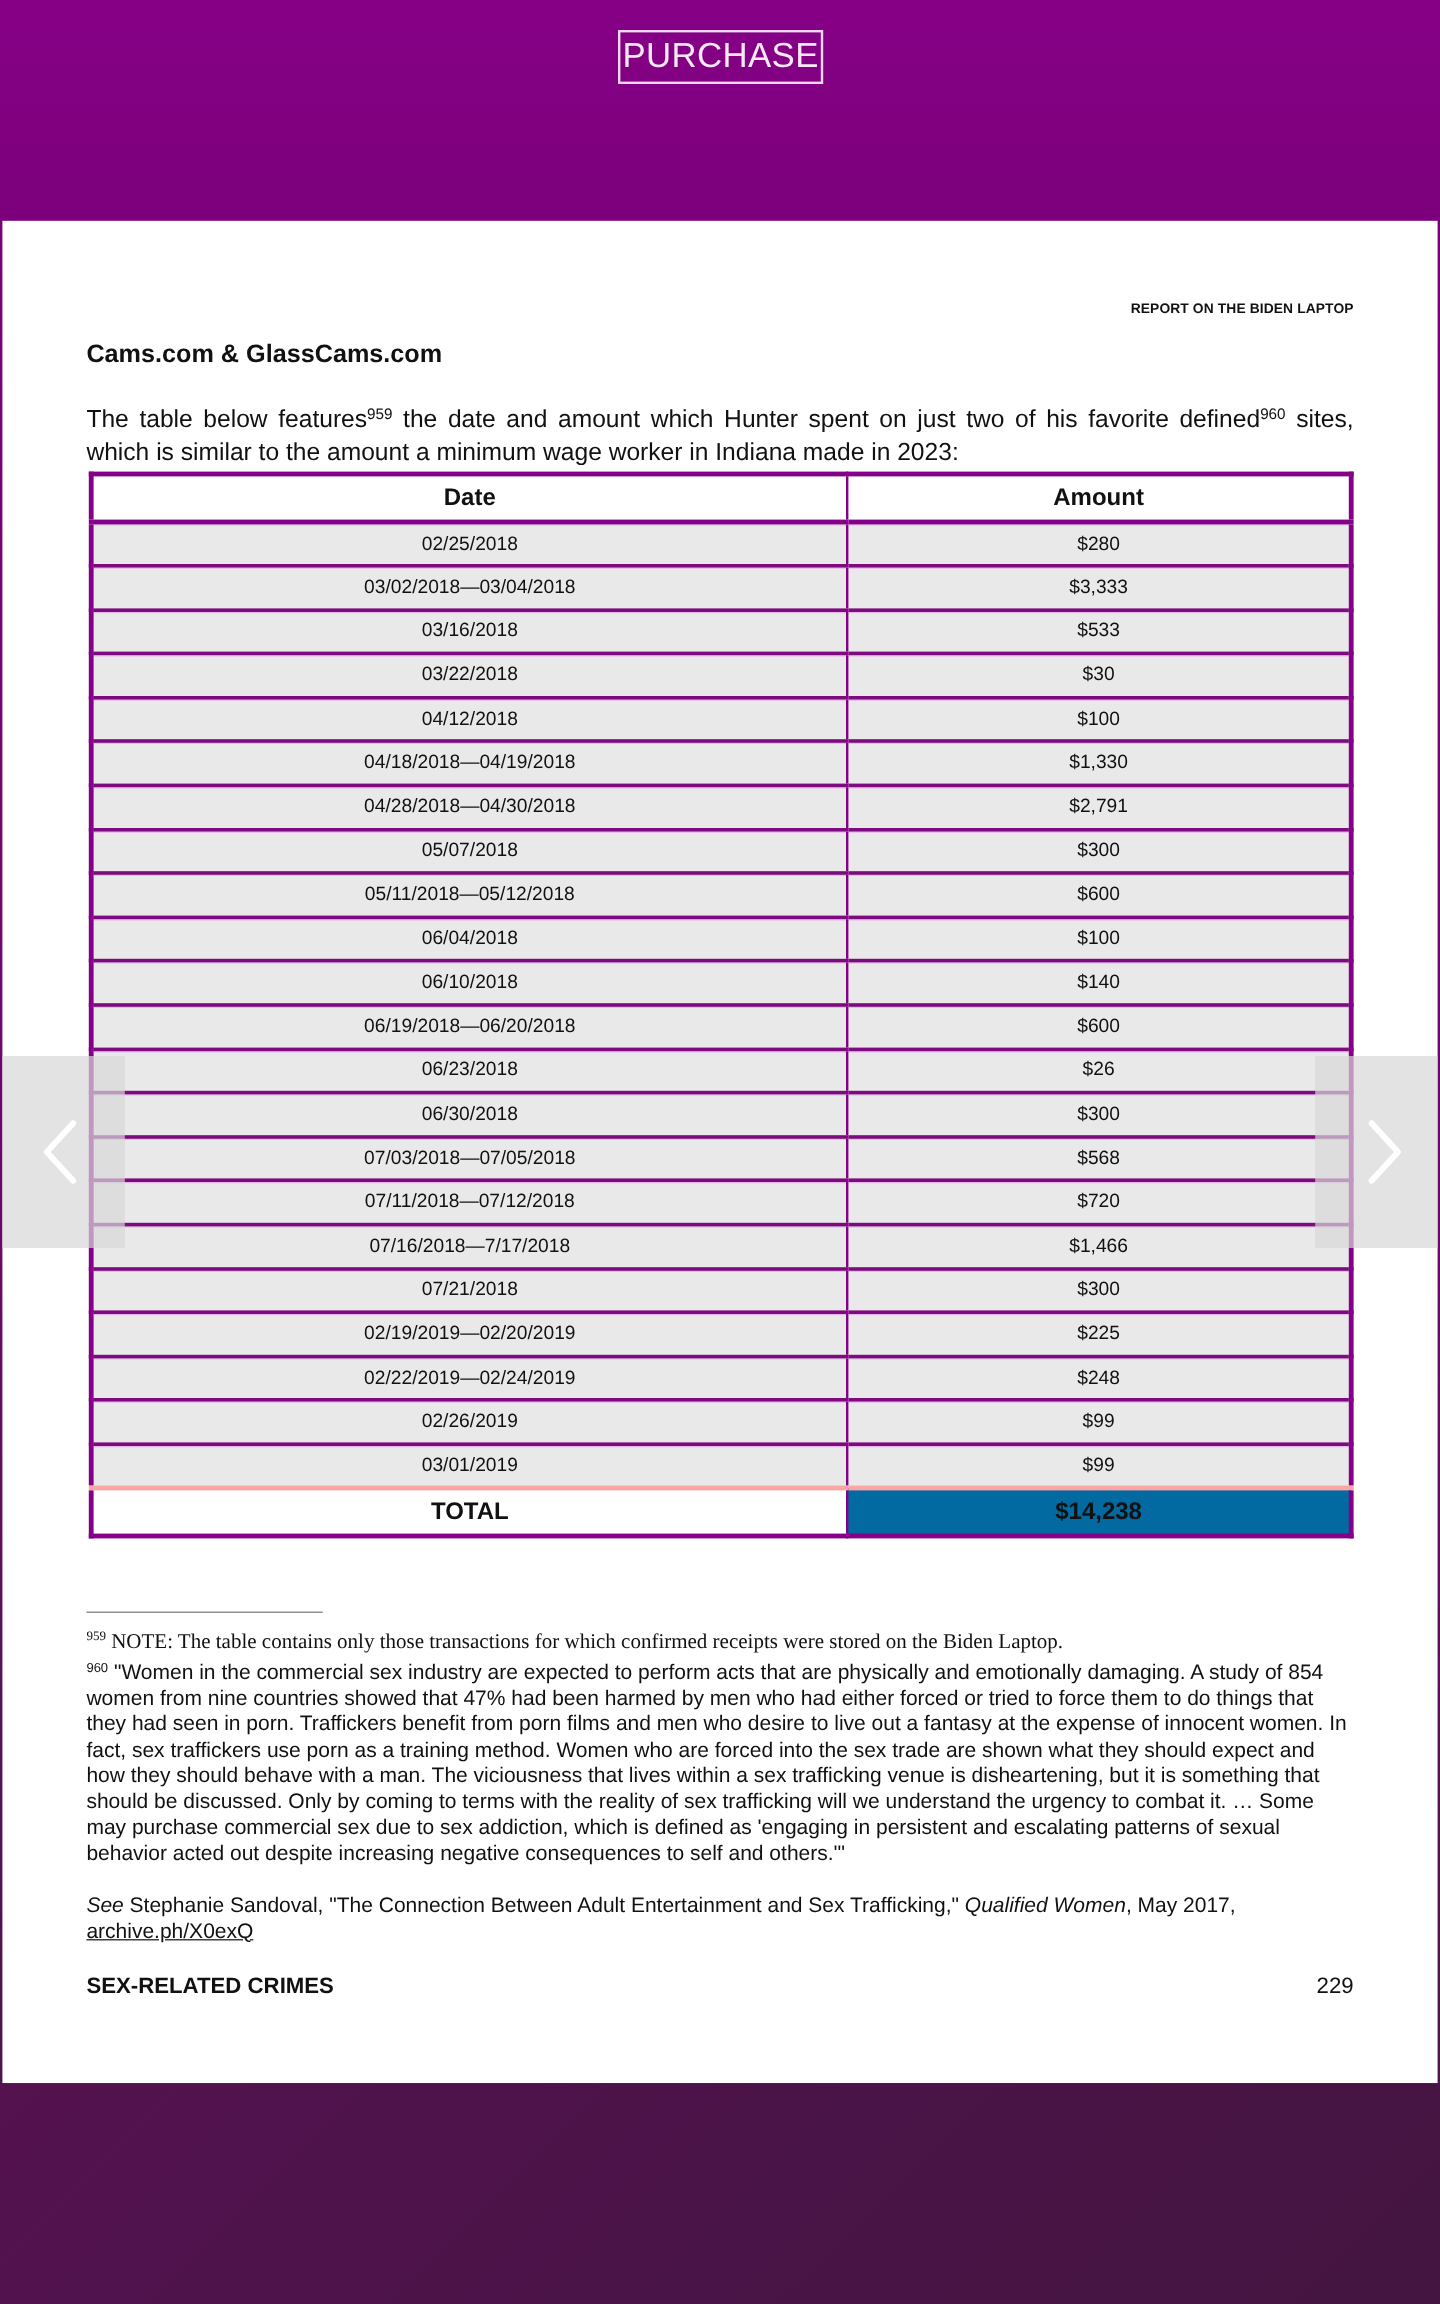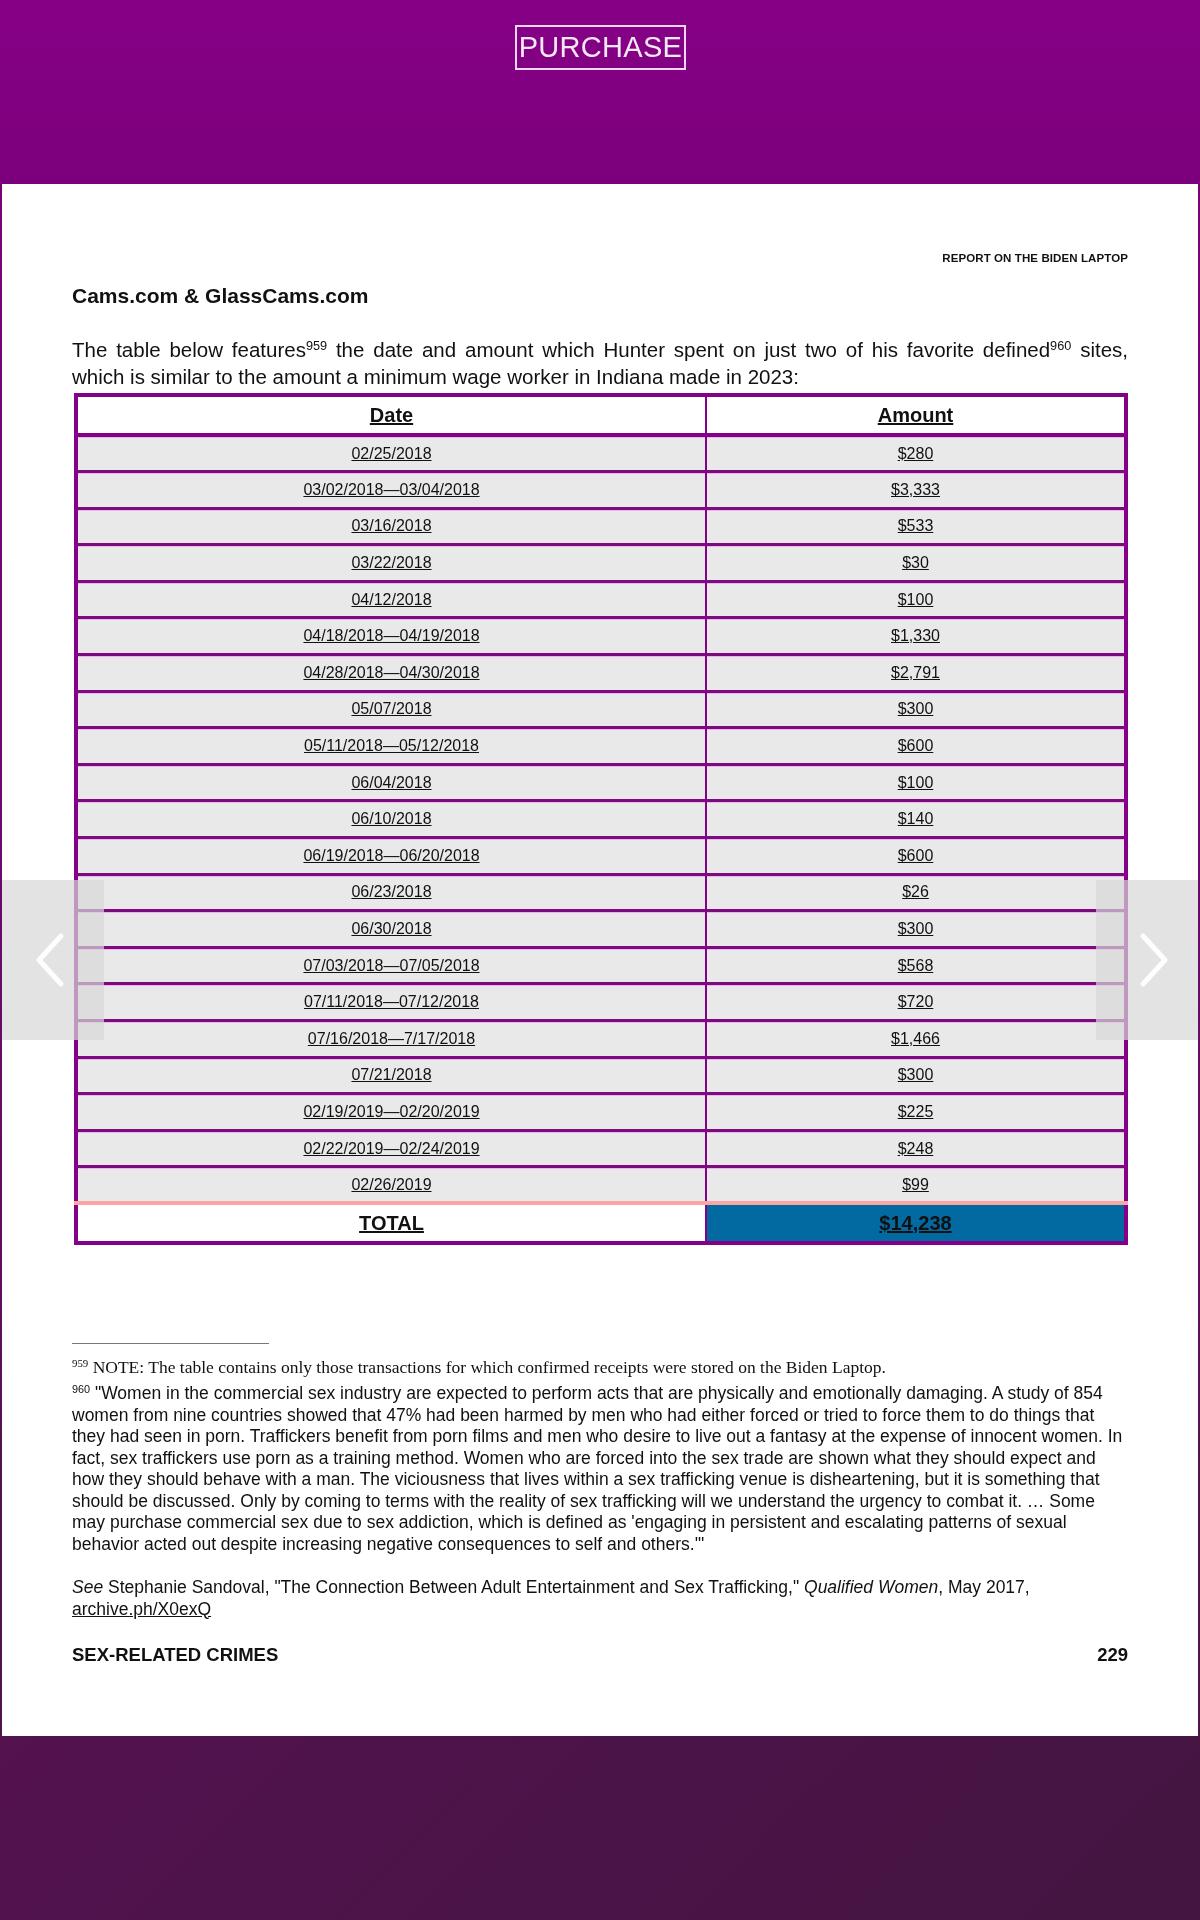--- a/index.html
+++ b/index.html
@@ -47,21 +47,20 @@
       position: absolute; left: 72px; top: 209px; width: 1054px;
       border-collapse: collapse;
       border: 4px solid #850088;
     }
     table.data td, table.data th {
       border: 2px solid #850088;
       text-align: center;
       font-size: 16px;
       height: 36.6px;
       padding: 0;
-      text-decoration: underline;
     }
     table.data th {
       background: #ffffff; font-size: 20px; font-weight: bold; height: 40px;
       border-bottom: 4px solid #850088;
     }
     table.data td { background: #e9e9e9; }
     table.data tr.body-row td { border-top: 3px solid #7d0a7f; box-shadow: inset 0 1px 0 #e7b6ea; }
     table.data td.col-date { width: 630px; }
     table.data tr.total td {
       background: #ffffff; font-weight: bold; font-size: 20px; height: 40px;
@@ -76,21 +75,21 @@
       font-size: 17.5px; line-height: 21.5px;
     }
     .fn-959 { top: 1173px; font-family: Liberation Serif, serif; }
     .fn-960 { top: 1199px; }
     .fn-see { top: 1393px; }
     .fn-see .link { text-decoration: underline; }
     .footer-left {
       position: absolute; left: 70px; top: 1460px; font-size: 18.5px; font-weight: bold;
     }
     .footer-right {
-      position: absolute; right: 70px; top: 1460px; font-size: 18.5px; font-weight: bold;
+      position: absolute; right: 70px; top: 1460px; font-size: 18.5px; font-weight: normal;
     }
     .nav-overlay {
       position: absolute; top: 880px; height: 160px; background: rgba(215,215,215,0.7);
       cursor: pointer;
     }
     .nav-prev { left: 2px; width: 102px; }
     .nav-next { left: 1096px; width: 102px; }
     .nav-arrow { position: absolute; top: 0; height: 160px; display: flex; align-items: center; justify-content: center; width: 60px; }
     .nav-prev .nav-arrow { left: 18px; }
     .nav-next .nav-arrow { left: 28px; }
@@ -193,20 +192,24 @@
           <td>$225</td>
         </tr>
         <tr class="body-row">
           <td class="col-date">02/22/2019—02/24/2019</td>
           <td>$248</td>
         </tr>
         <tr class="body-row">
           <td class="col-date">02/26/2019</td>
           <td>$99</td>
         </tr>
+        <tr class="body-row">
+          <td class="col-date">03/01/2019</td>
+          <td>$99</td>
+        </tr>
       </tbody>
     <tfoot>
       <tr class="total">
         <td class="col-date">TOTAL</td>
         <td class="total-amount">$14,238</td>
       </tr>
     </tfoot>
   </table>
 
   <div class="fn-rule"></div>

